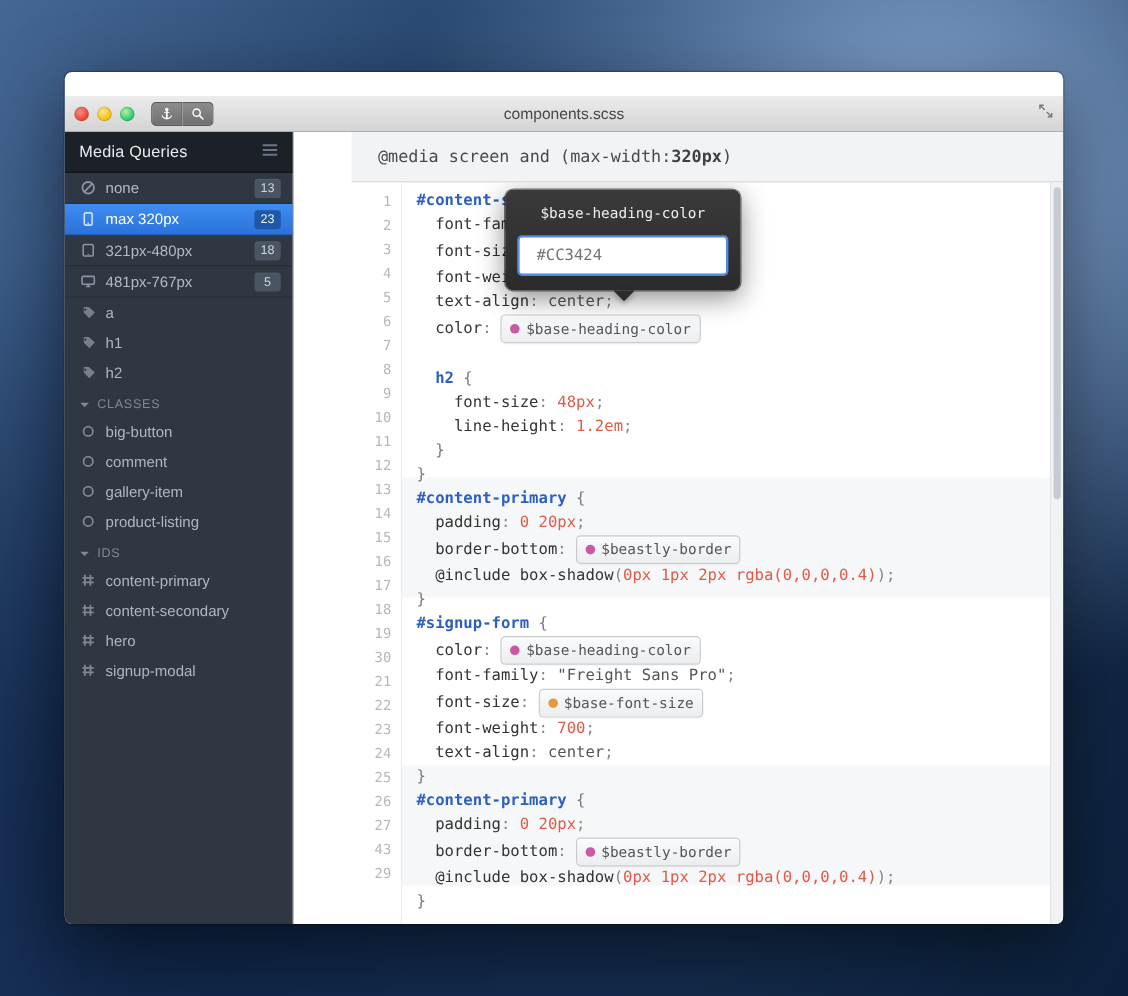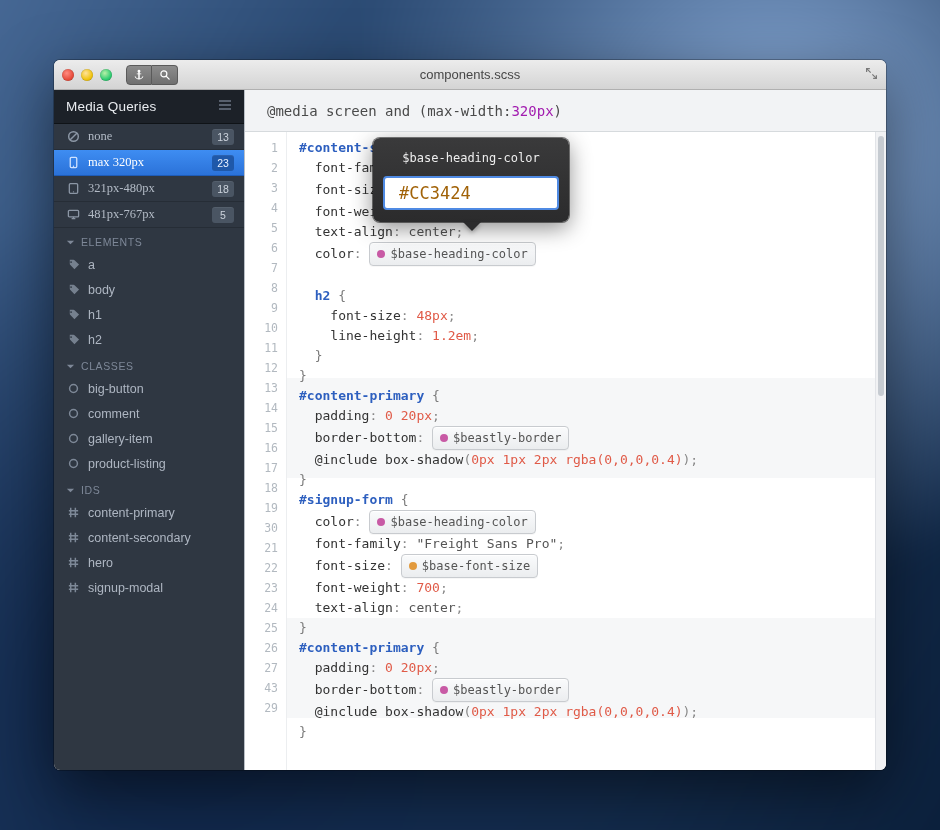--- a/index.html
+++ b/index.html
@@ -28,20 +28,21 @@
     display: flex; flex-direction: column; overflow: hidden;
     position: relative; z-index: 1;
   }
   .titlebar {
     height: 30px;
     background: linear-gradient(#ececec,#d4d4d4);
     border-bottom: 1px solid #b0b0b0;
     display: flex; align-items: center;
     padding: 0 8px;
     position: relative;
+    margin-top: 20px;
   }
   .traffic { display:flex; gap:7px; }
   .traffic span { width:12px; height:12px; border-radius:50%; display:block; box-shadow: inset 0 0 1px rgba(0,0,0,0.4); }
   .tl-red{background:radial-gradient(circle at 40% 35%,#ff8b80,#e74c3c 60%,#c0392b);}
   .tl-yellow{background:radial-gradient(circle at 40% 35%,#ffe29b,#f1c40f 60%,#c39d07);}
   .tl-green{background:radial-gradient(circle at 40% 35%,#b8f0a8,#2ecc71 60%,#1f9b52);}
   .tb-tools { margin-left:14px; display:flex; }
   .tb-btn {
     height:20px; min-width:26px;
     background:linear-gradient(#8c8c8c,#6f6f6f);
@@ -71,21 +72,21 @@
   }
   .menu-icon svg{width:14px;height:12px;}
   .mq-list .row {
     display:flex; align-items:center; height:26px; padding:0 10px 0 12px;
     gap:8px; color:#b3bbc6; border-bottom:1px solid rgba(0,0,0,0.18);
   }
   .mq-list .row.active {
     background:linear-gradient(#3e8df2,#2b72d9);
     color:#fff; border-bottom-color:#1e5cb8;
   }
-  .mq-list .row .label{flex:1;font-family:Liberation Serif, serif;}
+  .mq-list .row .label{flex:1;}
   .mq-icon{width:14px;display:flex;justify-content:center;color:#8b96a5;}
   .row.active .mq-icon{color:#cfe2ff;}
   .mq-icon svg{width:13px;height:13px;}
   .badge {
     min-width:22px; height:16px; border-radius:3px;
     background:#4a5563; color:#cdd4dd;
     font-size:10.5px; display:flex;align-items:center;justify-content:center;
     padding:0 4px; box-shadow:inset 0 1px 0 rgba(255,255,255,0.06);
   }
   .row.active .badge{background:#1f58a9;color:#eaf2ff;}
@@ -96,27 +97,27 @@
     font-size:10.5px; letter-spacing:0.6px; text-transform:uppercase;
   }
   .section-title svg{width:9px;height:9px;}
   .sel-list .item {
     display:flex; align-items:center; gap:8px; height:25px;
     padding:0 12px; color:#aeb6c2;
   }
   .sel-list .item .ic{width:14px;height:14px;display:flex;align-items:center;justify-content:center;color:#7d8897;}
   .sel-list .item .ic svg{width:13px;height:13px;}
 
-  .main { flex:1; display:flex; flex-direction:column; min-width:0; border-left:1px solid #b9bfc6;}
+  .main { flex:1; display:flex; flex-direction:column; min-width:0; border-left:1px solid #b9bfc6;padding-left:48px;}
   .context-bar {
     height:42px; background:#f2f3f5; border-bottom:1px solid #d6dadd;
     display:flex; align-items:center; padding:0 22px;
     font-family:"Menlo","Consolas",monospace; font-size:14px; color:#4a4a4a;
   }
-  .context-bar .num{color:#a21caf;}
+  .context-bar .num{color:#404040;font-weight:bold;}
 
   .editor { flex:1; display:flex; overflow:hidden; position:relative;}
   .gutter {
     width:42px; background:#fff; border-right:1px solid #eceef0;
     color:#b2b9c0; text-align:right; padding:6px 8px 0 0;
     font-family:"Menlo","Consolas",monospace; font-size:11.5px; line-height:20px;
   }
   .code {
     flex:1; overflow-y:auto; font-family:"Menlo","Consolas",monospace;
     font-size:13px; line-height:20px; padding:6px 0 0 12px; position:relative;
@@ -150,21 +151,21 @@
     content:""; position:absolute; bottom:-9px; left:90px;
     border:9px solid transparent; border-top-color:#2b2b2c; border-bottom:none;
     filter:drop-shadow(0 2px 2px rgba(0,0,0,0.3));
   }
   .popover-title{color:#eee;font-size:12px;text-align:center;margin-bottom:8px;font-family:"Menlo",monospace;}
   .popover-field{
     background:#fff; border:2px solid #4f8ae3; border-radius:4px;
     height:34px; display:flex; align-items:center; padding:0 6px; gap:8px;
   }
   .swatch{width:22px;height:22px;border-radius:2px;box-shadow:inset 0 0 0 1px rgba(0,0,0,0.15);}
-  .popover-field input{border:none;outline:none;font-family:"Menlo",monospace;font-size:17px;flex:1;color:#a16207;background:transparent;}
+  .popover-field input{border:none;outline:none;font-family:"Menlo",monospace;font-size:13px;flex:1;color:#737373;background:transparent;}
 </style>
 </head>
 <body>
 <div class="bgblur"></div>
 
 <div class="window">
 
   <div class="titlebar">
     <div class="traffic">
       <span class="tl-red"></span>
@@ -241,44 +242,29 @@
                 <rect x="1.5" y="2.5" width="11" height="7" rx="1" fill="none" stroke="currentColor" stroke-width="1.4"></rect>
                 <path d="M5 11.5h4M7 9.5v2" stroke="currentColor" stroke-width="1.4"></path>
               </svg>
             </span>
     <span class="label">481px-767px</span>
     <span class="badge">5</span>
           </div>
         </div>
 
       <div id="sel-panel">
-          <div class="section-title">
-            <svg viewBox="0 0 10 10">
-              <path fill="currentColor" d="M1 3l4 4 4-4z"></path>
-            </svg>
-            <span>ELEMENTS</span>
-          </div>
           <div class="sel-list">
             <div class="item">
               <span class="ic">
                 <svg viewBox="0 0 14 14">
                   <path fill="currentColor" d="M1 2l6 .01a2 2 0 0 1 1.4.6L13 7l-5 5L3.4 7.4A2 2 0 0 1 3 6L3 2z" opacity="0.9"></path>
                   <circle cx="4.4" cy="4.4" r="1" fill="#2f3742"></circle>
                 </svg>
               </span>
               <span>a</span>
-            </div>
-            <div class="item">
-              <span class="ic">
-                <svg viewBox="0 0 14 14">
-                  <path fill="currentColor" d="M1 2l6 .01a2 2 0 0 1 1.4.6L13 7l-5 5L3.4 7.4A2 2 0 0 1 3 6L3 2z" opacity="0.9"></path>
-                  <circle cx="4.4" cy="4.4" r="1" fill="#2f3742"></circle>
-                </svg>
-              </span>
-              <span>body</span>
             </div>
             <div class="item">
               <span class="ic">
                 <svg viewBox="0 0 14 14">
                   <path fill="currentColor" d="M1 2l6 .01a2 2 0 0 1 1.4.6L13 7l-5 5L3.4 7.4A2 2 0 0 1 3 6L3 2z" opacity="0.9"></path>
                   <circle cx="4.4" cy="4.4" r="1" fill="#2f3742"></circle>
                 </svg>
               </span>
               <span>h1</span>
             </div>

